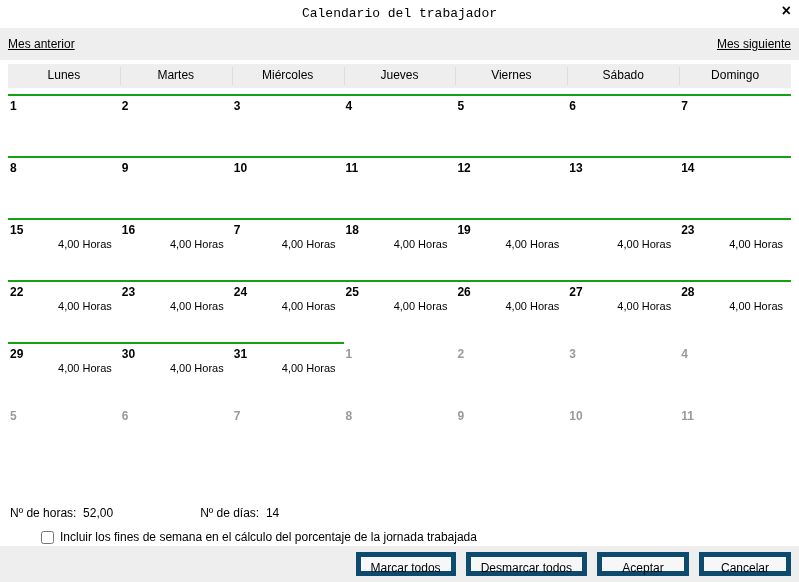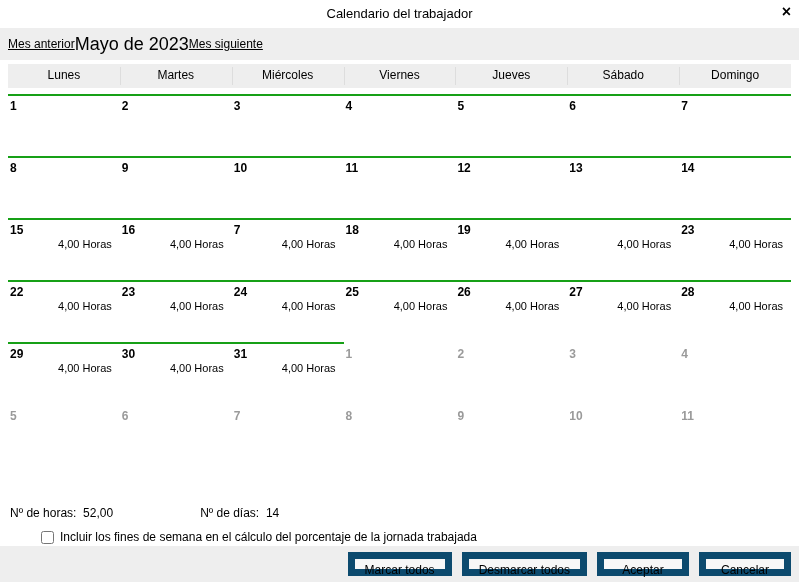--- a/index.html
+++ b/index.html
@@ -13,33 +13,35 @@
     height: 582px;
     overflow: hidden;
     position: relative;
   }
   .titlebar {
     position: relative;
     height: 28px;
     line-height: 28px;
     text-align: center;
     font-size: 13px;
+    font-family: Liberation Mono, monospace;
   }
   .close-x {
     position: absolute;
     right: 8px;
     top: 2px;
     font-size: 16px;
     font-weight: bold;
     cursor: pointer;
     line-height: 20px;
   }
   .navrow {
     display: flex;
     align-items: center;
+    justify-content: space-between;
     background: #eeeeee;
     padding: 4px 8px;
     height: 32px;
   }
   .navlink {
     text-decoration: underline;
     font-size: 12px;
     cursor: pointer;
   }
   .monthlabel {
@@ -125,46 +127,45 @@
     background: #eeeeee;
     padding: 6px 8px;
     display: flex;
     justify-content: flex-end;
     gap: 10px;
   }
   .btn {
     min-width: 92px;
     height: 24px;
     background: #f7f7f7;
-    border: 7px solid #0c4a6e;
+    border: 5px solid #0c4a6e;
     font-size: 12px;
     cursor: pointer;
     padding: 4px 10px;
   }
 </style>
 </head>
 <body>
 
 <div class="titlebar">
   <span>Calendario del trabajador</span>
   <span class="close-x">×</span>
 </div>
 
 <div class="navrow">
   <span class="navlink">Mes anterior</span>
-  <span class="monthlabel">Mayo de 2023</span>
   <span class="navlink">Mes siguiente</span>
 </div>
 
 <div class="headerrow" id="headerrow">
     <div class="headercell">Lunes</div>
     <div class="headercell">Martes</div>
     <div class="headercell">Miércoles</div>
+    <div class="headercell">Jueves</div>
     <div class="headercell">Viernes</div>
-    <div class="headercell">Jueves</div>
     <div class="headercell">Sábado</div>
     <div class="headercell">Domingo</div>
   </div>
 
 <div class="grid" id="grid">
     <div class="weekrow">
       <div class="daycell active">
         <div class="daynum">1</div>
       </div>
       <div class="daycell active">

